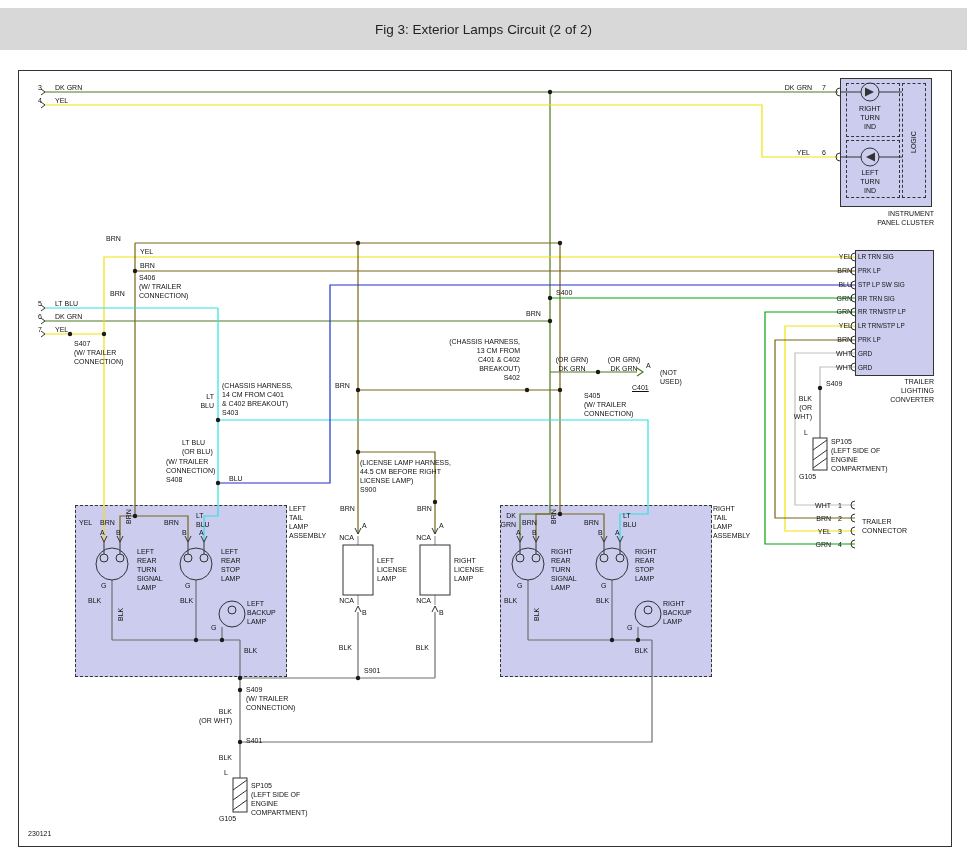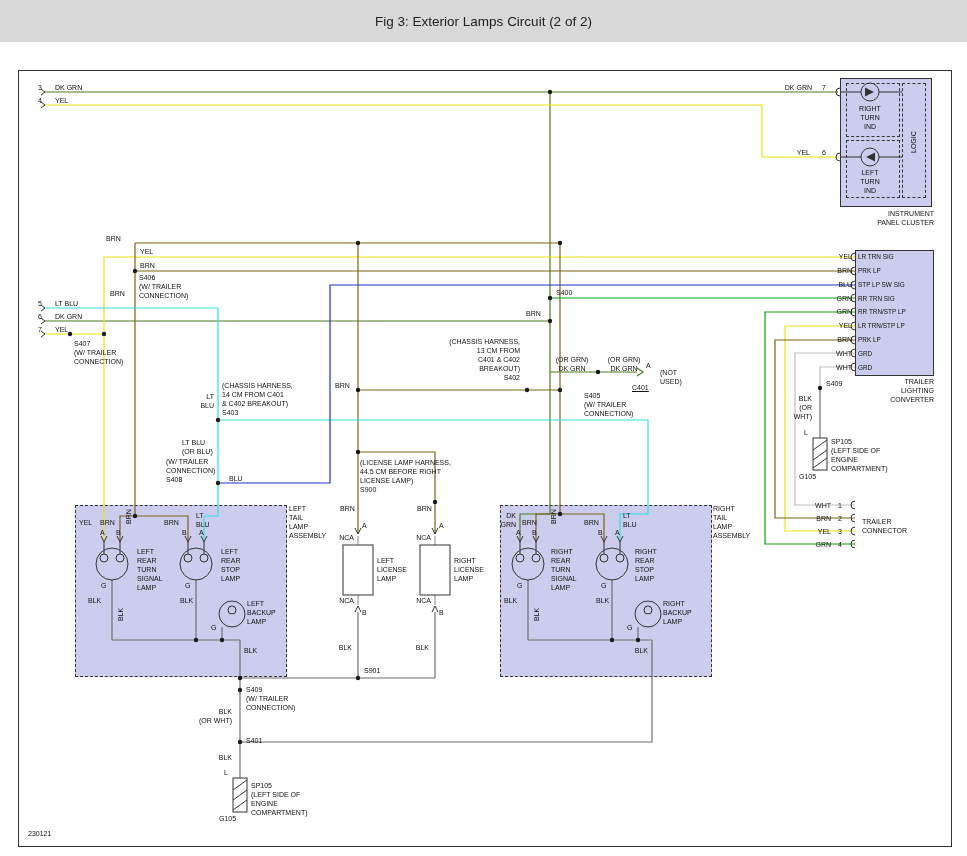--- a/index.html
+++ b/index.html
@@ -1,18 +1,18 @@
 <!DOCTYPE html>
 <html style="--c-dk_grn: #4d7a1f; --c-grn: #0aa10a; --c-yel: #f0e10a; --c-brn: #7a6414; --c-lt_blu: #2fe1e1; --c-blu: #2233cc; --c-blk: #6f6f6f; --c-wht: #bfbfbf; --c-nca: #9a9a9a; --c-panel: #ccccee;"><head>
 <meta charset="utf-8">
 <style>
   html,body{margin:0;padding:0;background:#fff;}
   body{font-family:"Liberation Sans",sans-serif;}
   .stage{position:relative;width:967px;height:856px;background:#fff;overflow:hidden;}
-  .hdr{position:absolute;left:0;top:0;width:100%;height:42px;background:#d8d8d8;
+  .hdr{position:absolute;left:0;top:8px;width:100%;height:42px;background:#d8d8d8;
        display:flex;align-items:center;justify-content:center;font-size:13.5px;color:#222;}
   .frame{position:absolute;left:18px;top:70px;width:932px;height:775px;border:1px solid #333;}
   .panel{position:absolute;background:var(--c-panel);border:1px solid #333;}
   .dashedp{position:absolute;background:var(--c-panel);border:1px dashed #333;}
   .dbox{position:absolute;border:1px dashed #333;}
   svg.wires{position:absolute;left:0;top:0;}
   .lbl{position:absolute;font-size:7px;line-height:9px;color:#111;white-space:pre-line;}
   .ra{text-align:right;}
   .ctr{text-align:center;}
   .ul{text-decoration:underline;}

